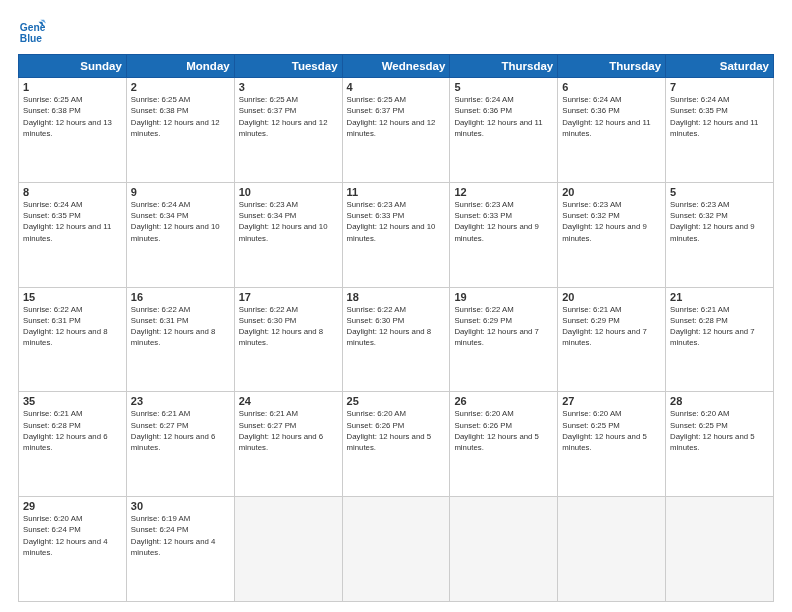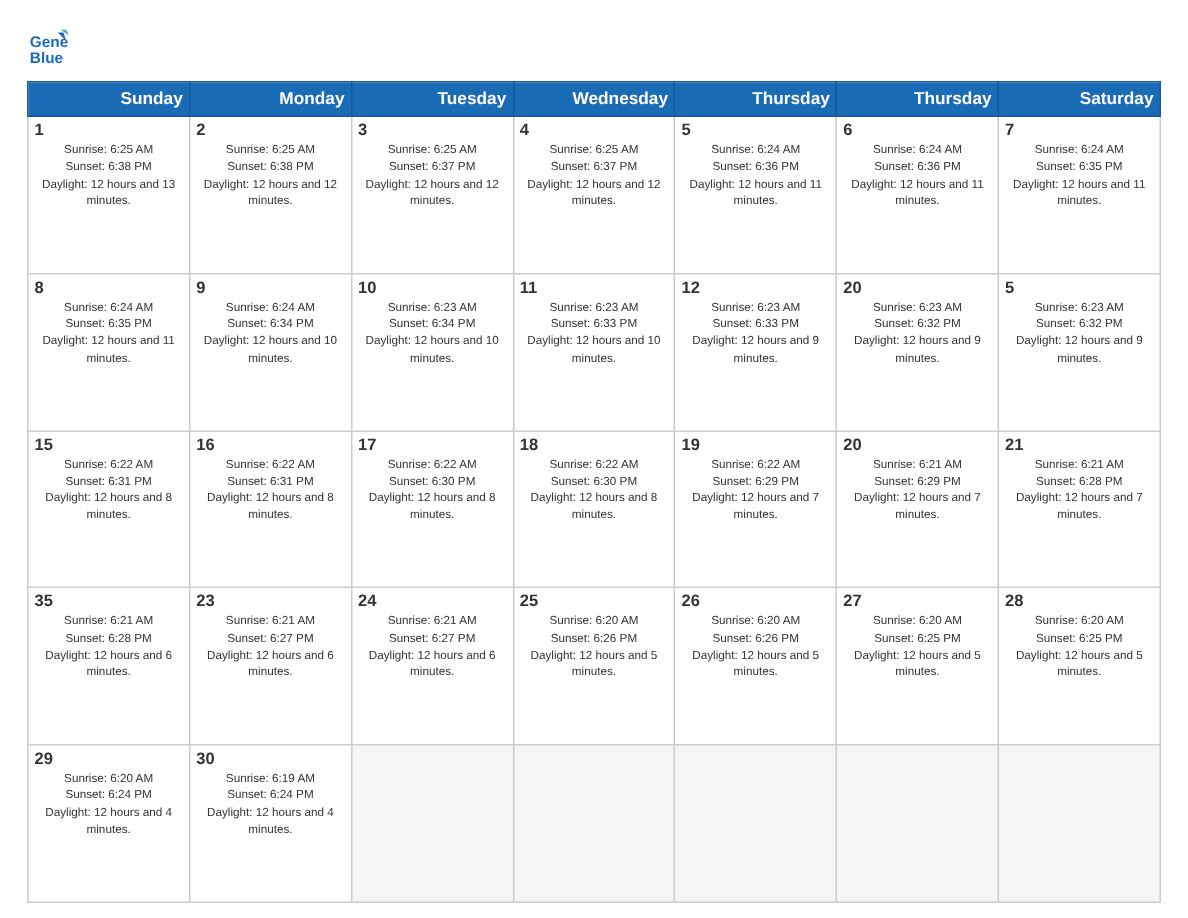--- a/index.html
+++ b/index.html
@@ -77,21 +77,20 @@
     .day-num {
       font-size: 11px;
       font-weight: bold;
       display: block;
       margin-bottom: 1px;
     }
     .day-detail {
       font-size: 7.8px;
       line-height: 1.45;
       color: #333;
-      text-align: center;
     }
   </style>
 </head>
 <body>
 
 <div class="page">
   <div class="header">
     <div class="logo">
       <svg class="logo-icon" viewBox="0 0 30 30" xmlns="http://www.w3.org/2000/svg">
         <text x="2" y="14" font-size="11" font-weight="bold" fill="#1a6bb5">General</text>

